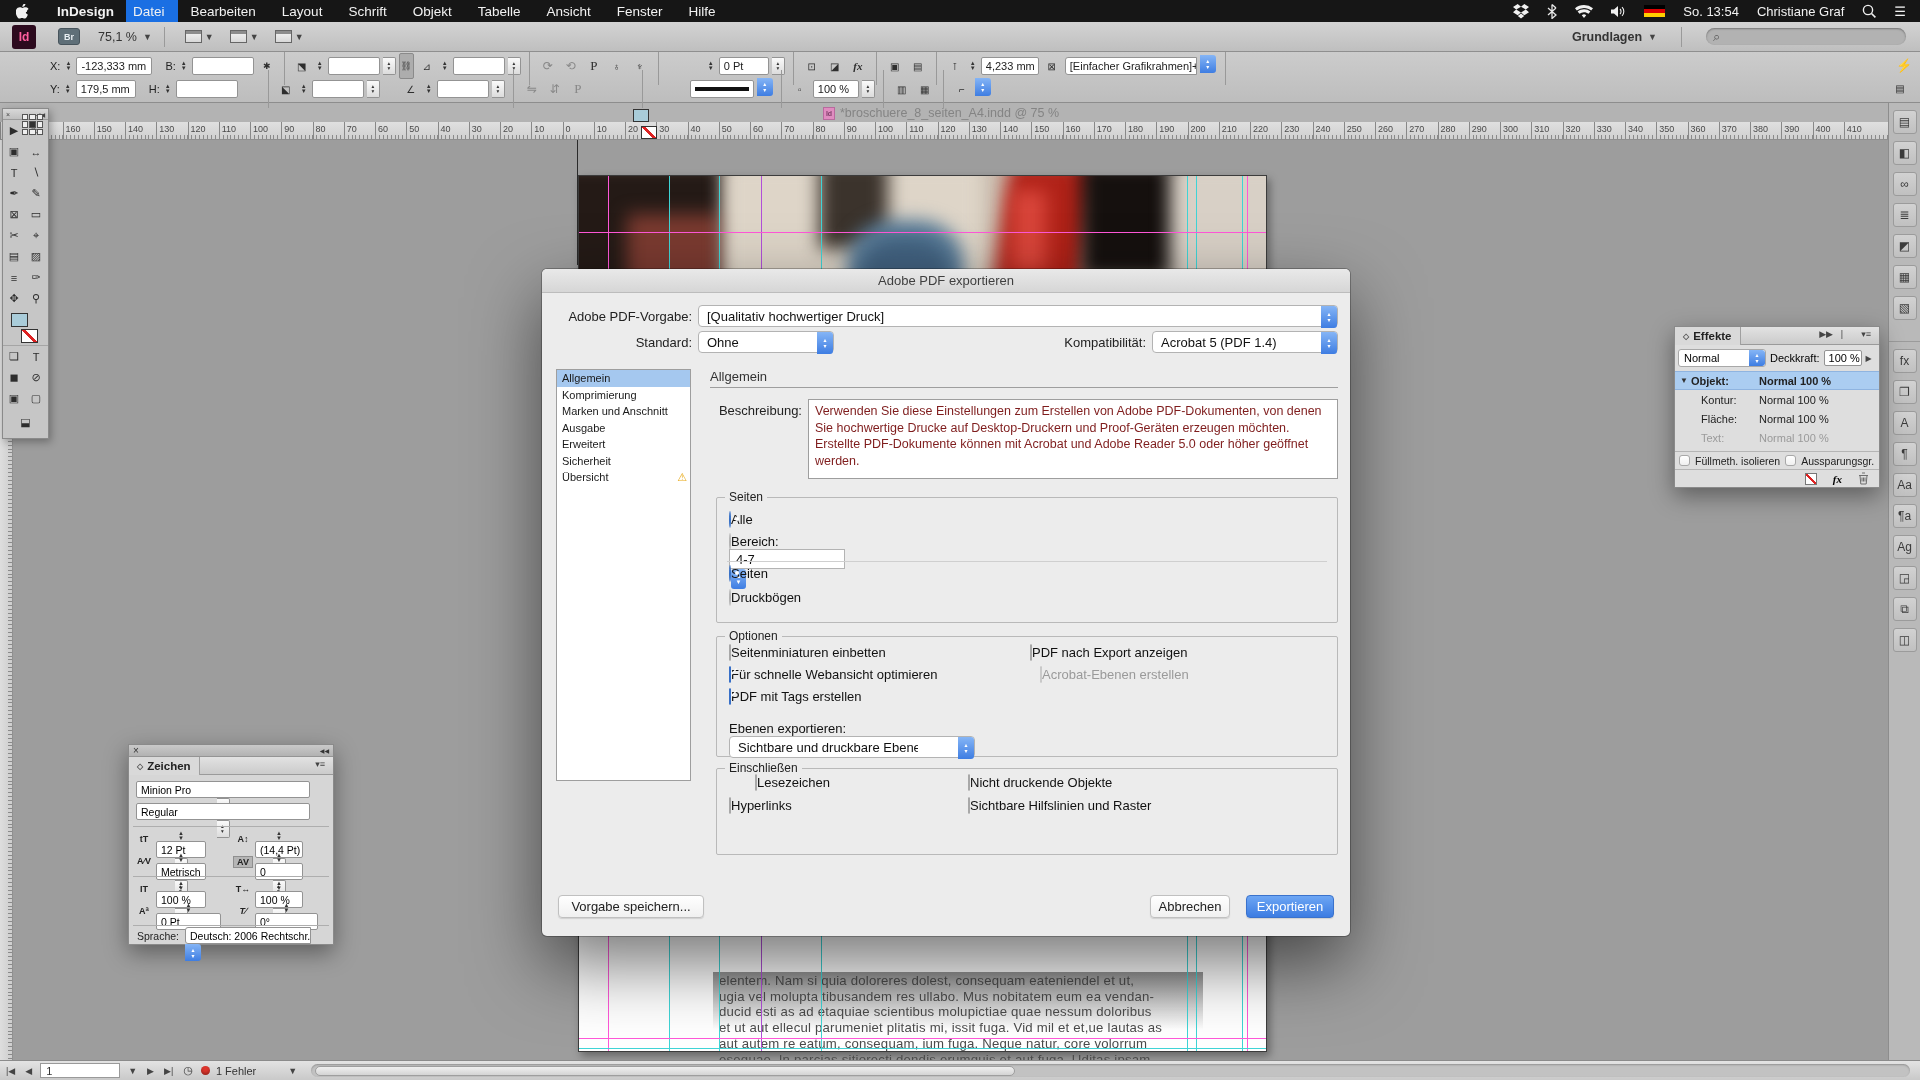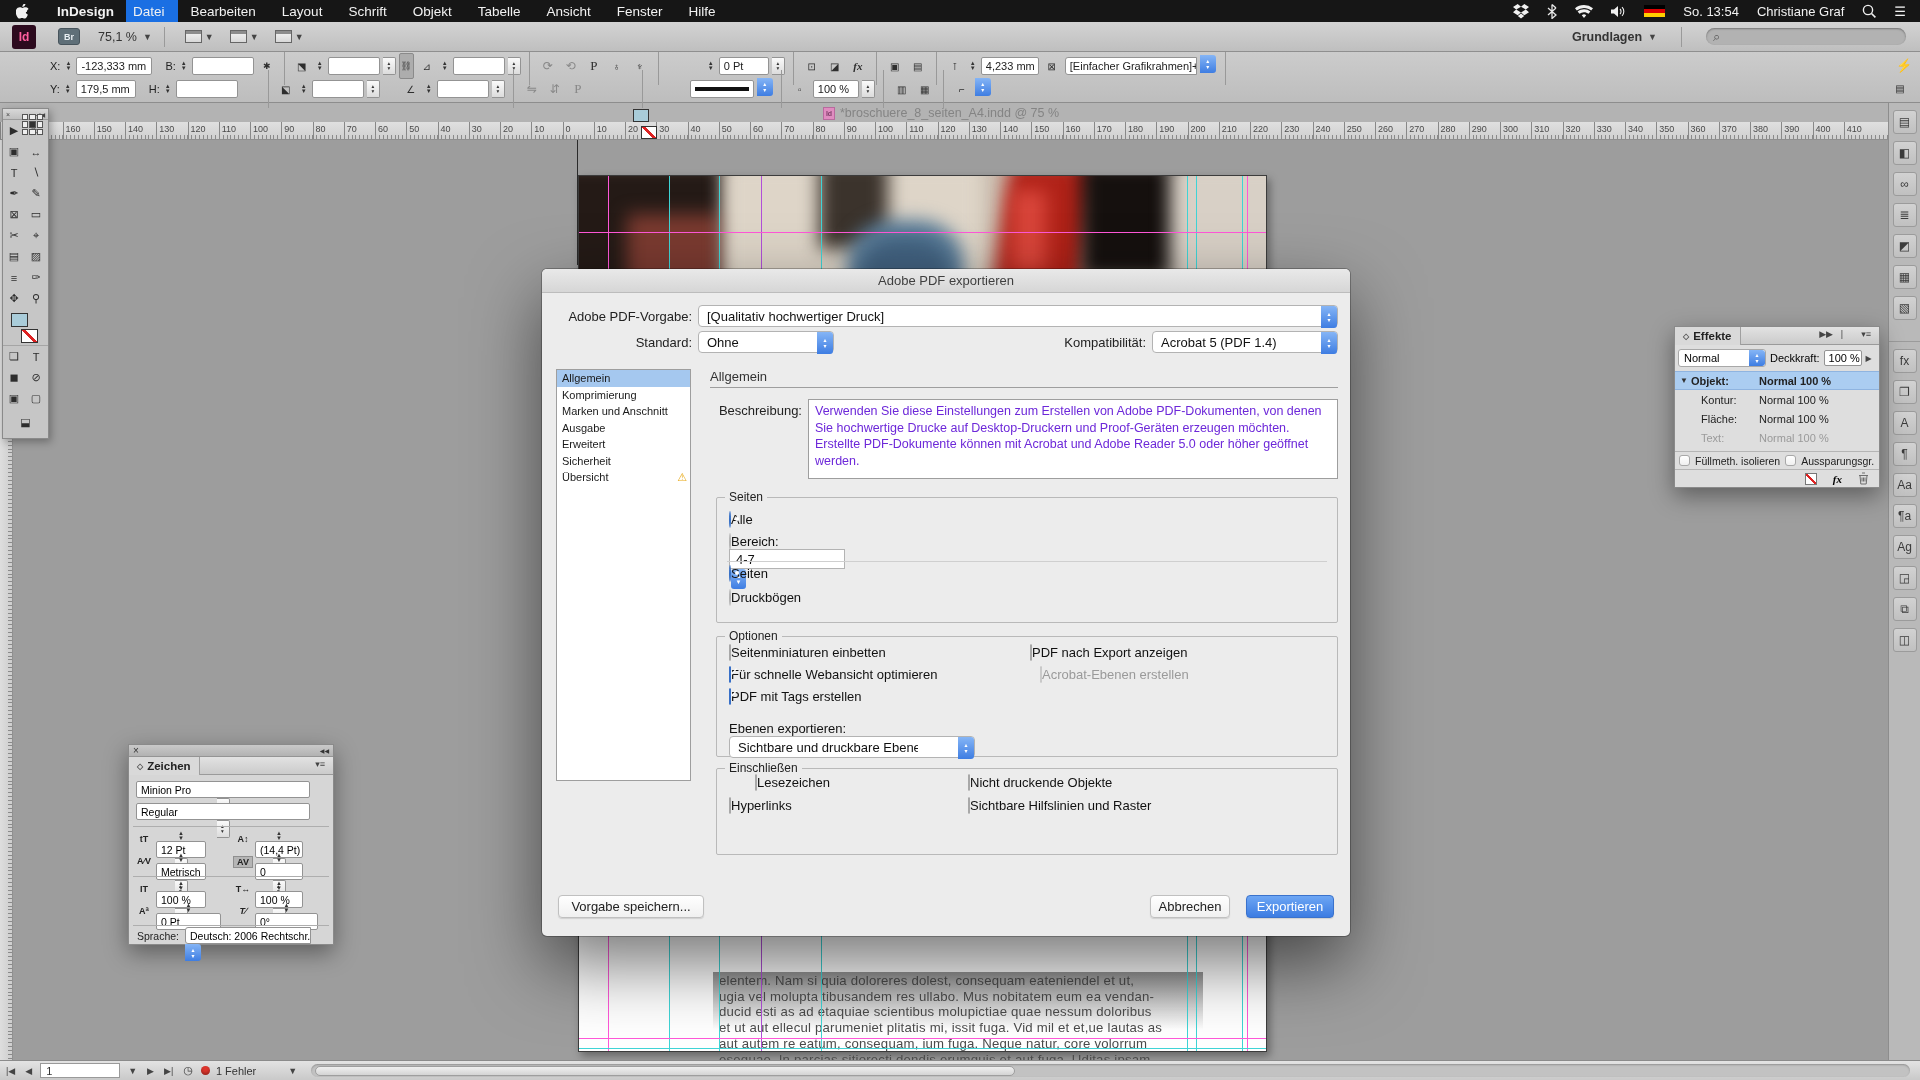--- a/index.html
+++ b/index.html
@@ -173,21 +173,21 @@
           border-radius:4px; height:22px; font-size:13px; color:#111; }
   .d-dd .val { flex:1; padding:0 8px; white-space:nowrap; overflow:hidden; }
   #d-list { position:absolute; left:14px; top:100px; width:135px; height:412px; background:#fff; border:1px solid #9e9e9e; }
   .section-item { position:relative; height:16.5px; line-height:16.5px; font-size:11px; padding-left:5px; color:#1a1a1a; white-space:nowrap; }
   .section-item.selected { background:#a5c8ef; }
   .section-item .warn { display:none; position:absolute; right:3px; top:0; color:#e8a917; font-size:11px; }
   .section-item.has-warning .warn { display:block; }
   #d-heading { position:absolute; left:168px; top:100px; font-size:13px; color:#333; }
   #d-hr { position:absolute; left:168px; top:118px; width:628px; height:1px; background:#9e9e9e; }
   #d-desc { position:absolute; left:266px; top:130px; width:530px; height:80px; background:#fff;
-            border:1px solid #9e9e9e; font-size:12.5px; line-height:16.5px; padding:3px 6px; color:#6d28d9; }
+            border:1px solid #9e9e9e; font-size:12.5px; line-height:16.5px; padding:3px 6px; color:#7f1d1d; }
   .group { position:absolute; border:1px solid #b9b9b9; border-radius:2px; }
   .group .legend { position:absolute; top:-8px; left:8px; background:#ececec; padding:0 4px; font-size:12px; color:#222; }
   .row { position:absolute; display:fl
 ex; align-items:center; gap:7px; font-size:13px; color:#111; white-space:nowrap; }
   .row.disabled { color:#9a9a9a; }
   .row.disabled .cb { opacity:.5; }
   .radio { width:14px; height:14px; border-radius:50%; border:1px solid #b3b3b3; background:linear-gradient(#fff,#f1f1f1); position:relative; flex:none; }
   .radio.checked { background:radial-gradient(circle at 50% 40%, #7cb0f5, #3a7ae0); border-color:#3670c6; }
   .radio.checked::after { content:""; position:absolute; left:4.5px; top:4.5px; width:4px; height:4px; border-radius:50%; background:#fff; }
   .tfield { display:flex; align-items:center; background:#fff; border:1px solid #b3b3b3; height:20px;

